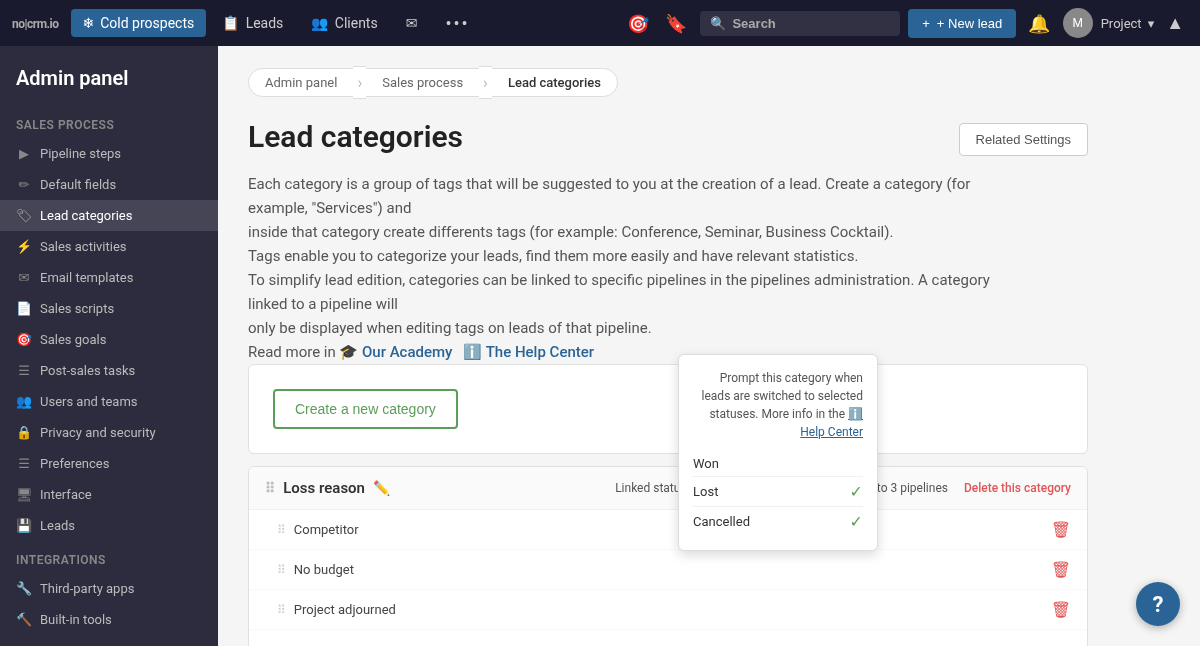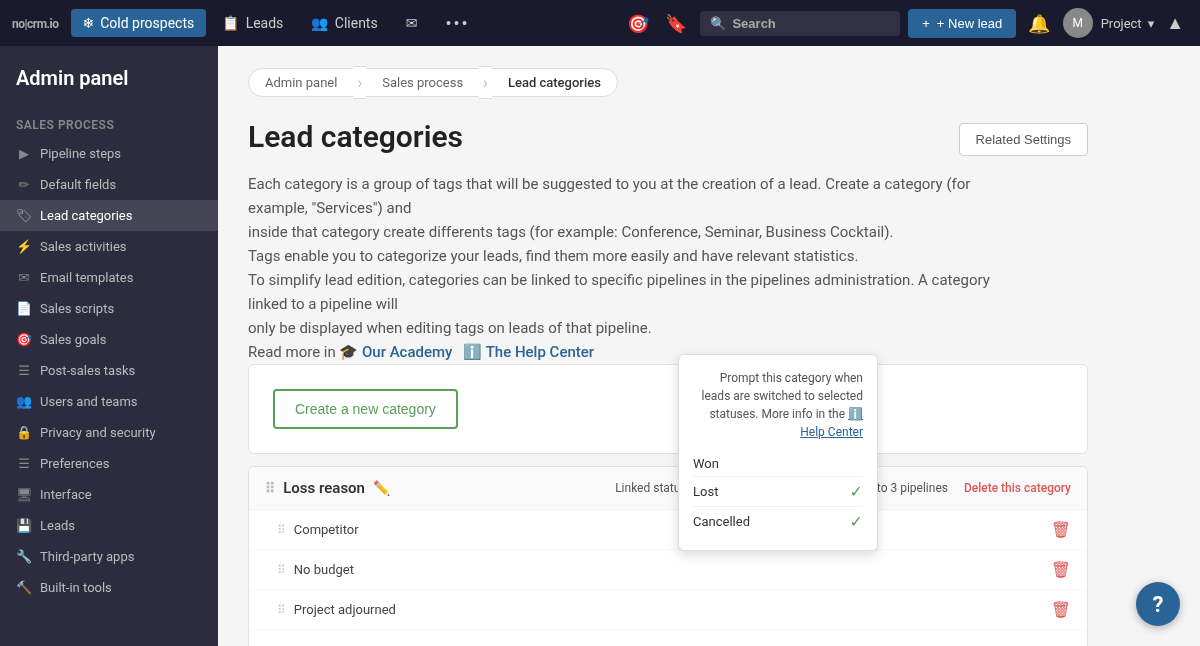--- a/index.html
+++ b/index.html
@@ -228,20 +228,21 @@
     </div>
     <div class="sidebar-item">
       <span class="si-icon">🖥</span>
       <span>Interface</span>
     </div>
     <div class="sidebar-item">
       <span class="si-icon">💾</span>
       <span>Leads</span>
     </div>
 
+    <div class="sidebar-section-title">Integrations</div>
 
     <div class="sidebar-item">
       <span class="si-icon">🔧</span>
       <span>Third-party apps</span>
     </div>
     <div class="sidebar-item">
       <span class="si-icon">🔨</span>
       <span>Built-in tools</span>
     </div>
 

